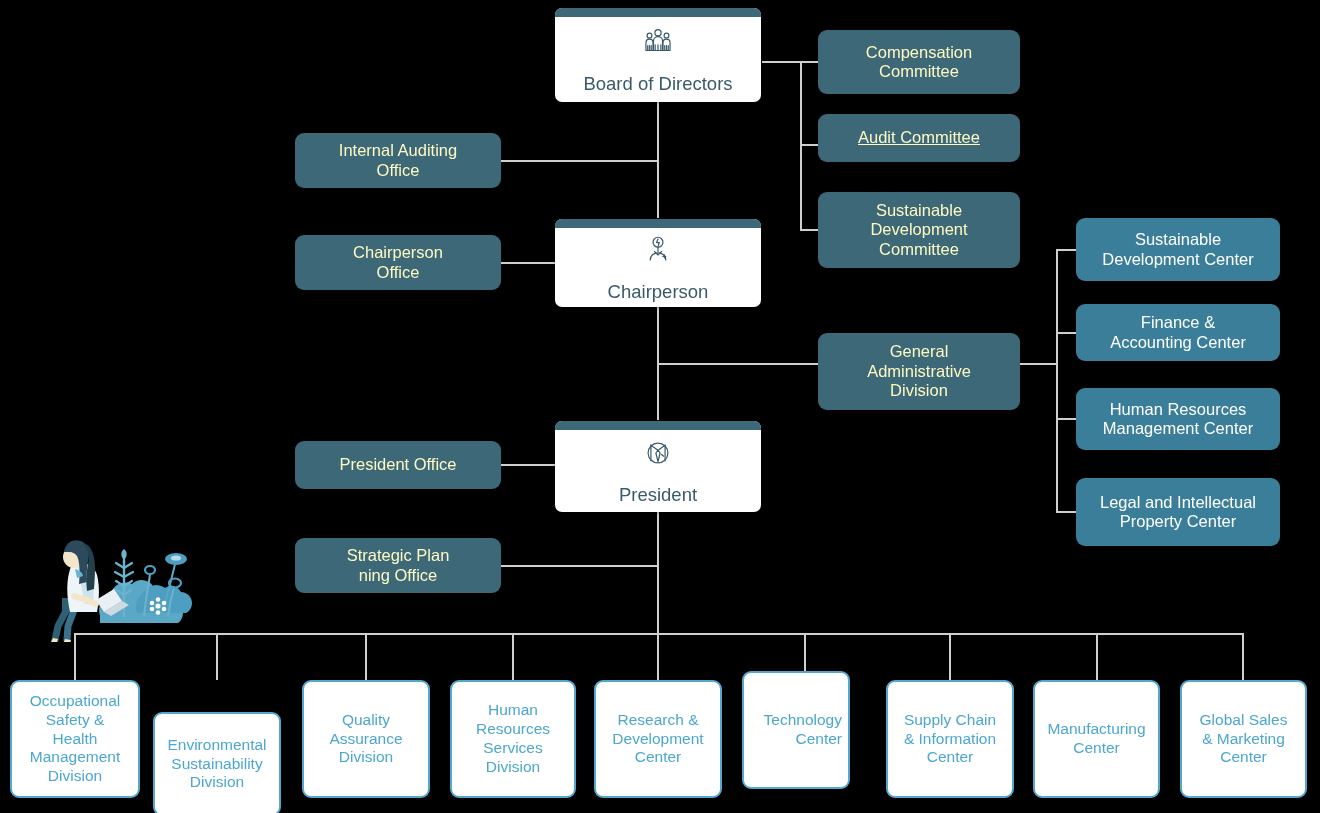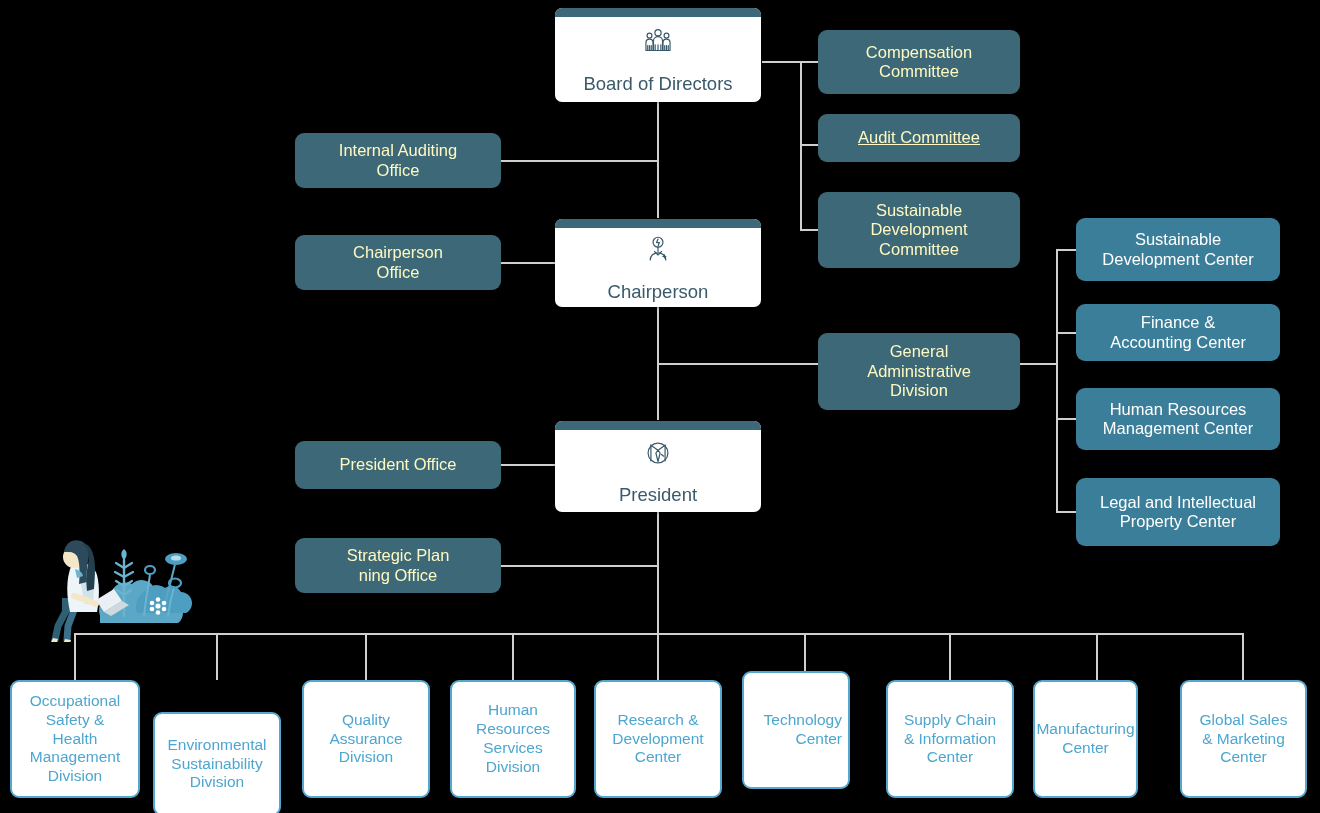--- a/index.html
+++ b/index.html
@@ -242,21 +242,21 @@
   </div>
   <div class="node unit" style="left:594px;top:680px;width:128px;height:118px;">
     <span class="lbl">Research &amp;<br>Development<br>Center</span>
   </div>
   <div class="node unit" style="left:742px;top:671px;width:108px;height:118px;text-align:right;">
     <span class="lbl">Technology<br>Center</span>
   </div>
   <div class="node unit" style="left:886px;top:680px;width:128px;height:118px;">
     <span class="lbl">Supply Chain<br>&amp; Information<br>Center</span>
   </div>
-  <div class="node unit" style="left:1033px;top:680px;width:105px;height:118px;">
+  <div class="node unit" style="left:1033px;top:680px;width:127px;height:118px;justify-content:flex-end;">
     <span class="lbl">Manufacturing<br>Center</span>
   </div>
   <div class="node unit" style="left:1180px;top:680px;width:127px;height:118px;">
     <span class="lbl">Global Sales<br>&amp; Marketing<br>Center</span>
   </div>
 
   <div id="illus">
     <svg viewBox="0 0 214 122" fill="none">
 
       <path d="M88 96c-3-10 2-20 11-23 3-9 13-13 21-9 6-6 16-5 21 2 9-2 17 4 18 13 7 1 12 7 12 14 0 4-2 8-5 10H88z" fill="#5aa7c6"></path>

